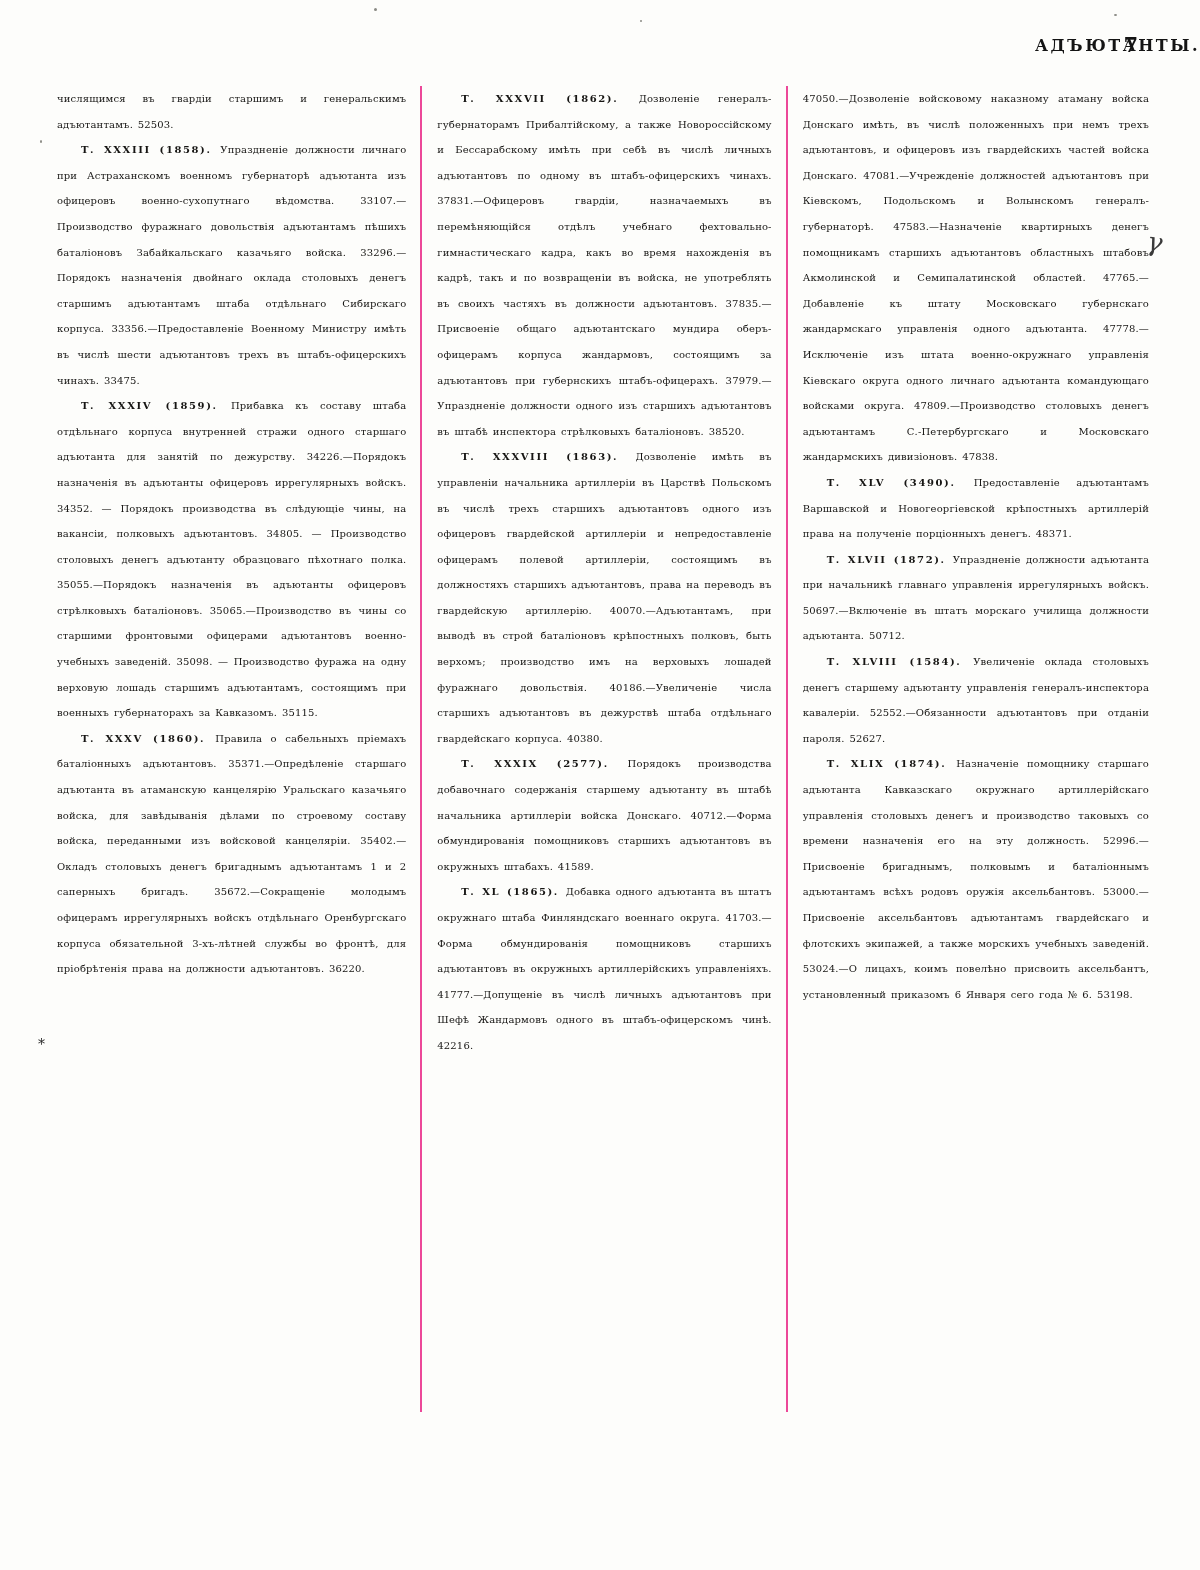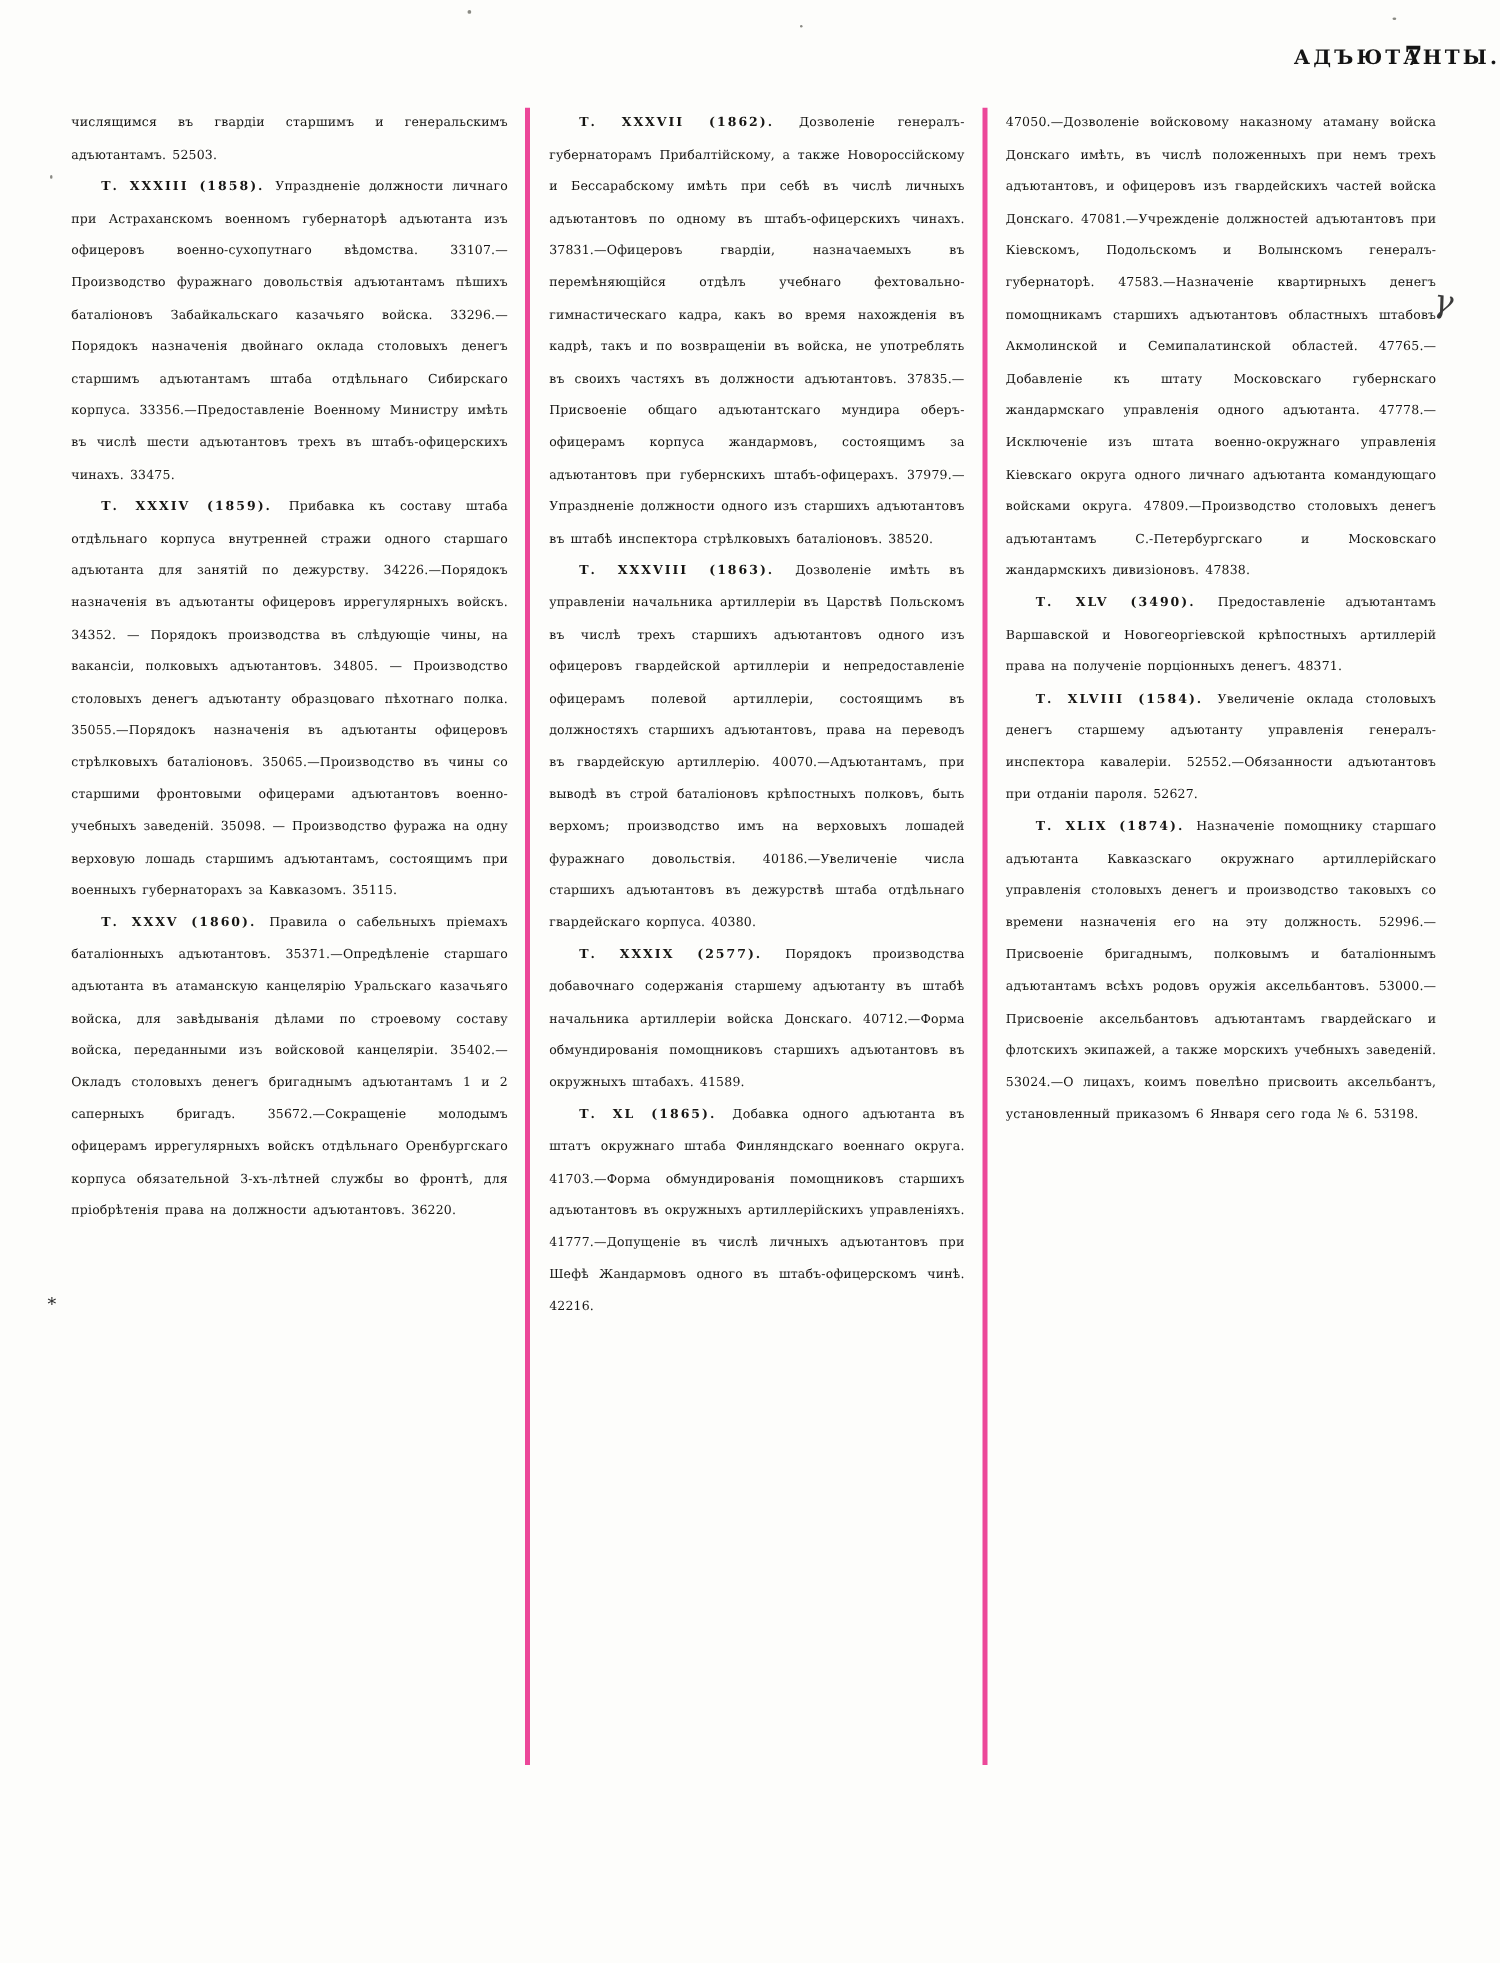--- a/index.html
+++ b/index.html
@@ -44,21 +44,21 @@
     height: 1326px;
     display: grid;
     grid-template-columns: 1fr 1fr 1fr;
     overflow: hidden;
   }
   .col {
     overflow: hidden;
     padding: 0 2px;
   }
   .col + .col {
-    border-left: 4px solid #ec4899;
+    border-left: 2px solid #ec4899;
   }
   .col-1 { padding-right: 14px; }
   .col-2 { padding-left: 15px; padding-right: 14px; }
   .col-3 { padding-left: 15px; }
   .col p.entry {
     margin: 0;
     font-size: 10px;
     line-height: 25.6px;
     text-align: justify;
     letter-spacing: 0.15px;
@@ -116,20 +116,21 @@
       </div>
     <div class="col col-2">
         <p class="entry indent"><b class="ehead">Т. XXXVII (1862). </b>Дозволеніе генералъ-губернаторамъ Прибалтійскому, а также Новороссійскому и Бессарабскому имѣть при себѣ въ числѣ личныхъ адъютантовъ по одному въ штабъ-офицерскихъ чинахъ. 37831.—Офицеровъ гвардіи, назначаемыхъ въ перемѣняющійся отдѣлъ учебнаго фехтовально-гимнастическаго кадра, какъ во время нахожденія въ кадрѣ, такъ и по возвращеніи въ войска, не употреблять въ своихъ частяхъ въ должности адъютантовъ. 37835.—Присвоеніе общаго адъютантскаго мундира оберъ-офицерамъ корпуса жандармовъ, состоящимъ за адъютантовъ при губернскихъ штабъ-офицерахъ. 37979.—Упраздненіе должности одного изъ старшихъ адъютантовъ въ штабѣ инспектора стрѣлковыхъ баталіоновъ. 38520.</p>
         <p class="entry indent"><b class="ehead">Т. XXXVIII (1863). </b>Дозволеніе имѣть въ управленіи начальника артиллеріи въ Царствѣ Польскомъ въ числѣ трехъ старшихъ адъютантовъ одного изъ офицеровъ гвардейской артиллеріи и непредоставленіе офицерамъ полевой артиллеріи, состоящимъ въ должностяхъ старшихъ адъютантовъ, права на переводъ въ гвардейскую артиллерію. 40070.—Адъютантамъ, при выводѣ въ строй баталіоновъ крѣпостныхъ полковъ, быть верхомъ; производство имъ на верховыхъ лошадей фуражнаго довольствія. 40186.—Увеличеніе числа старшихъ адъютантовъ въ дежурствѣ штаба отдѣльнаго гвардейскаго корпуса. 40380.</p>
         <p class="entry indent"><b class="ehead">Т. XXXIX (2577). </b>Порядокъ производства добавочнаго содержанія старшему адъютанту въ штабѣ начальника артиллеріи войска Донскаго. 40712.—Форма обмундированія помощниковъ старшихъ адъютантовъ въ окружныхъ штабахъ. 41589.</p>
         <p class="entry indent"><b class="ehead">Т. XL (1865). </b>Добавка одного адъютанта въ штатъ окружнаго штаба Финляндскаго военнаго округа. 41703.—Форма обмундированія помощниковъ старшихъ адъютантовъ въ окружныхъ артиллерійскихъ управленіяхъ. 41777.—Допущеніе въ числѣ личныхъ адъютантовъ при Шефѣ Жандармовъ одного въ штабъ-офицерскомъ чинѣ. 42216.</p>
       </div>
     <div class="col col-3">
         <p class="entry cont">47050.—Дозволеніе войсковому наказному атаману войска Донскаго имѣть, въ числѣ положенныхъ при немъ трехъ адъютантовъ, и офицеровъ изъ гвардейскихъ частей войска Донскаго. 47081.—Учрежденіе должностей адъютантовъ при Кіевскомъ, Подольскомъ и Волынскомъ генералъ-губернаторѣ. 47583.—Назначеніе квартирныхъ денегъ помощникамъ старшихъ адъютантовъ областныхъ штабовъ Акмолинской и Семипалатинской областей. 47765.—Добавленіе къ штату Московскаго губернскаго жандармскаго управленія одного адъютанта. 47778.—Исключеніе изъ штата военно-окружнаго управленія Кіевскаго округа одного личнаго адъютанта командующаго войсками округа. 47809.—Производство столовыхъ денегъ адъютантамъ С.-Петербургскаго и Московскаго жандармскихъ дивизіоновъ. 47838.</p>
         <p class="entry indent"><b class="ehead">Т. XLV (3490). </b>Предоставленіе адъютантамъ Варшавской и Новогеоргіевской крѣпостныхъ артиллерій права на полученіе порціонныхъ денегъ. 48371.</p>
+        <p class="entry indent"><b class="ehead">Т. XLVII (1872). </b>Упраздненіе должности адъютанта при начальникѣ главнаго управленія иррегулярныхъ войскъ. 50697.—Включеніе въ штатъ морскаго училища должности адъютанта. 50712.</p>
         <p class="entry indent"><b class="ehead">Т. XLVIII (1584). </b>Увеличеніе оклада столовыхъ денегъ старшему адъютанту управленія генералъ-инспектора кавалеріи. 52552.—Обязанности адъютантовъ при отданіи пароля. 52627.</p>
         <p class="entry indent"><b class="ehead">Т. XLIX (1874). </b>Назначеніе помощнику старшаго адъютанта Кавказскаго окружнаго артиллерійскаго управленія столовыхъ денегъ и производство таковыхъ со времени назначенія его на эту должность. 52996.—Присвоеніе бригаднымъ, полковымъ и баталіоннымъ адъютантамъ всѣхъ родовъ оружія аксельбантовъ. 53000.—Присвоеніе аксельбантовъ адъютантамъ гвардейскаго и флотскихъ экипажей, а также морскихъ учебныхъ заведеній. 53024.—О лицахъ, коимъ повелѣно присвоить аксельбантъ, установленный приказомъ 6 Января сего года № 6. 53198.</p>
       </div>
   </div>
 
   <div class="margin-mark">*</div>
 
   <div class="handwritten-mark">γ</div>
 
   <div class="speck s1"></div>

